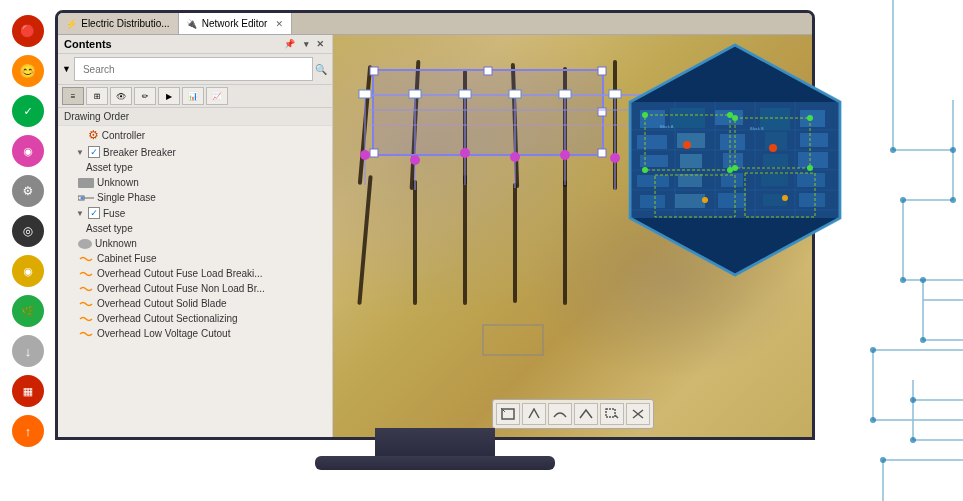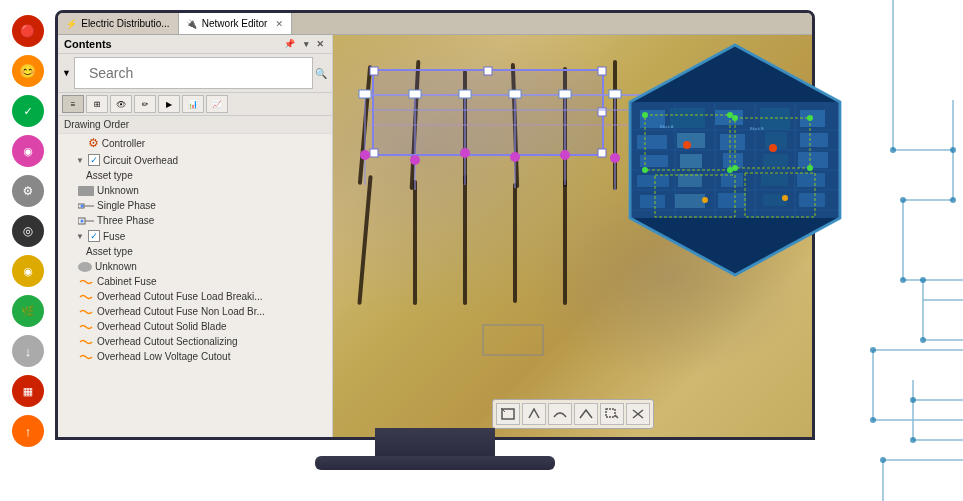--- a/index.html
+++ b/index.html
@@ -139,25 +139,25 @@
       display: flex;
       align-items: center;
       padding: 3px 4px;
       background: #e8e5e0;
       border-bottom: 1px solid #ccc;
       gap: 3px;
     }
 
     .search-input {
       flex: 1;
-      height: 32px;
+      height: 24px;
       border: 1px solid #bbb;
       background: white;
-      font-size: 14px;
-      padding: 0 14px;
+      font-size: 10px;
+      padding: 0 8px;
       outline: none;
     }
 
     .search-icon-btn {
       font-size: 10px;
       color: #555;
     }
 
     .toolbar-row {
       display: flex;
@@ -451,49 +451,41 @@
 
             <div class="layer-item layer-indent1">
               <span class="expand-arrow"> </span>
               <span style="color:#cc4400; font-size:12px; margin-right:3px;">⚙</span>
               <span>Controller</span>
             </div>
 
             <div class="layer-item layer-indent1">
               <span class="expand-arrow">▼</span>
               <div class="checkbox">✓</div>
-              <span>Circuit Overhead</span>
+              <span>Breaker Breaker</span>
             </div>
 
             <div class="layer-item layer-indent2">
               <span>Asset type</span>
             </div>
 
             <div class="layer-item layer-indent3">
               <span style="width:16px; height:10px; background:#999; display:inline-block; margin-right:3px; border-radius:1px;"></span>
               <span>Unknown</span>
             </div>
 
             <div class="layer-item layer-indent3">
               <svg width="16" height="10" style="margin-right:3px;">
                 <rect x="0" y="3" width="6" height="4" fill="none" stroke="#666" stroke-width="1"></rect>
                 <line x1="6" y1="5" x2="16" y2="5" stroke="#666" stroke-width="1"></line>
                 <circle cx="4" cy="5" r="1.5" fill="#4488ff"></circle>
               </svg>
               <span>Single Phase</span>
             </div>
 
-            <div class="layer-item layer-indent3">
-              <svg width="16" height="10" style="margin-right:3px;">
-                <rect x="0" y="2" width="7" height="6" fill="none" stroke="#666" stroke-width="1"></rect>
-                <line x1="7" y1="5" x2="16" y2="5" stroke="#666" stroke-width="1"></line>
-                <circle cx="4" cy="5" r="1.5" fill="#4488ff"></circle>
-              </svg>
-              <span>Three Phase</span>
-            </div>
 
             <div class="layer-item layer-indent1">
               <span class="expand-arrow">▼</span>
               <div class="checkbox">✓</div>
               <span>Fuse</span>
             </div>
 
             <div class="layer-item layer-indent2">
               <span>Asset type</span>
             </div>

